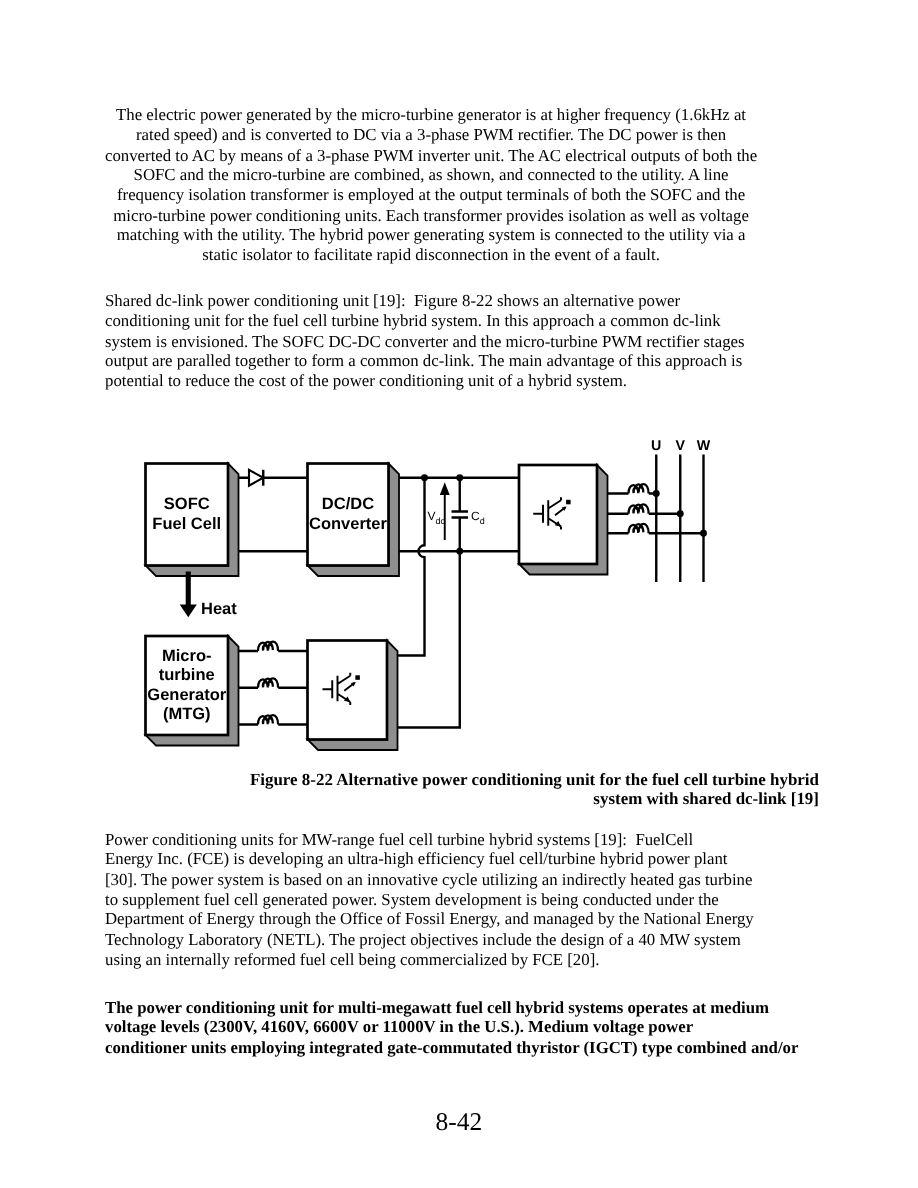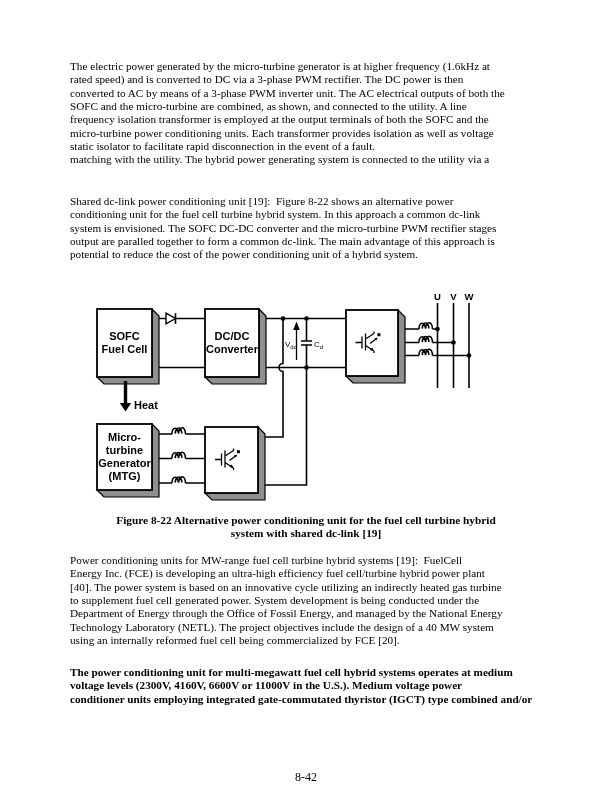--- a/index.html
+++ b/index.html
@@ -3,32 +3,31 @@
 <meta charset="utf-8">
 <style>
   html,body { margin:0; padding:0; background:#ffffff; }
   .page {
     position:relative; width:612px; height:792px; background:#ffffff;
     color:#000; font-family:"Liberation Serif", serif; overflow:hidden;
   }
   .para { position:absolute; left:70px; font-size:11.2px; line-height:13.35px; }
   .tline { white-space:pre; }
   .lead-bold { font-weight:normal; }
-  .p1 { top:60px; }
+  .p1 { top:71px;text-align:center; }
   .p2 { top:195px; }
   .p3 { top:554px; }
   .p4 { top:666px;font-weight:bold; }
   .caption {
-    position:absolute; left:66px; top:514px; width:480px; text-align:center;
+    position:absolute; left:66px; top:514px; width:480px; text-align:right;
     font-weight:bold; font-size:11.3px; line-height:13.4px;
   }
   .pageno {
     position:absolute; left:0; top:738px; width:612px; text-align:center;
-    font-size:12px;
-    margin-top:32px;
+    font-size:17px;
   }
   svg.diagram { position:absolute; left:0; top:0; }
   .wire   { stroke:#000; stroke-width:1.6; fill:none; }
   .thin   { stroke:#000; stroke-width:1.3; fill:none; }
   .boxfront  { fill:#ffffff; stroke:#000; stroke-width:1.8; }
   .boxshadow { fill:#8f8f8f; stroke:#000; stroke-width:1.2; }
   .dot    { fill:#000; stroke:none; }
   .gfill  { fill:#000; stroke:none; }
   .whitefill { fill:#ffffff; stroke:#000; stroke-width:1.4; }
   .coil   { stroke:#000; stroke-width:1.5; fill:none; }
@@ -54,22 +53,22 @@
 
 <div class="page">
 
   <div class="para p1">
       <div class="tline">The electric power generated by the micro-turbine generator is at higher frequency (1.6kHz at</div>
       <div class="tline">rated speed) and is converted to DC via a 3-phase PWM rectifier. The DC power is then</div>
       <div class="tline">converted to AC by means of a 3-phase PWM inverter unit. The AC electrical outputs of both the</div>
       <div class="tline">SOFC and the micro-turbine are combined, as shown, and connected to the utility. A line</div>
       <div class="tline">frequency isolation transformer is employed at the output terminals of both the SOFC and the</div>
       <div class="tline">micro-turbine power conditioning units. Each transformer provides isolation as well as voltage</div>
+      <div class="tline">matching with the utility. The hybrid power generating system is connected to the utility via a</div>
       <div class="tline">static isolator to facilitate rapid disconnection in the event of a fault.</div>
-      <div class="tline">matching with the utility. The hybrid power generating system is connected to the utility via a</div>
     </div>
 
   <div class="para p2">
     <div class="tline"><span class="lead-bold">Shared dc-link power conditioning unit [19]:</span><span>  Figure 8-22 shows an alternative power</span></div>
     <div>
         <div class="tline">conditioning unit for the fuel cell turbine hybrid system. In this approach a common dc-link</div>
         <div class="tline">system is envisioned. The SOFC DC-DC converter and the micro-turbine PWM rectifier stages</div>
         <div class="tline">output are paralled together to form a common dc-link. The main advantage of this approach is</div>
         <div class="tline">potential to reduce the cost of the power conditioning unit of a hybrid system.</div>
       </div>
@@ -179,21 +178,21 @@
 
   <div class="caption">
       <div class="tline">Figure 8-22 Alternative power conditioning unit for the fuel cell turbine hybrid</div>
       <div class="tline">system with shared dc-link [19]</div>
     </div>
 
   <div class="para p3">
     <div class="tline"><span class="lead-bold">Power conditioning units for MW-range fuel cell turbine hybrid systems [19]:</span><span>  FuelCell</span></div>
     <div>
         <div class="tline">Energy Inc. (FCE) is developing an ultra-high efficiency fuel cell/turbine hybrid power plant</div>
-        <div class="tline">[40]. The power system is based on an innovative cycle utilizing an indirectly heated gas turbine</div>
+        <div class="tline">[30]. The power system is based on an innovative cycle utilizing an indirectly heated gas turbine</div>
         <div class="tline">to supplement fuel cell generated power. System development is being conducted under the</div>
         <div class="tline">Department of Energy through the Office of Fossil Energy, and managed by the National Energy</div>
         <div class="tline">Technology Laboratory (NETL). The project objectives include the design of a 40 MW system</div>
         <div class="tline">using an internally reformed fuel cell being commercialized by FCE [20].</div>
       </div>
   </div>
 
   <div class="para p4">
       <div class="tline">The power conditioning unit for multi-megawatt fuel cell hybrid systems operates at medium</div>
       <div class="tline">voltage levels (2300V, 4160V, 6600V or 11000V in the U.S.). Medium voltage power</div>

